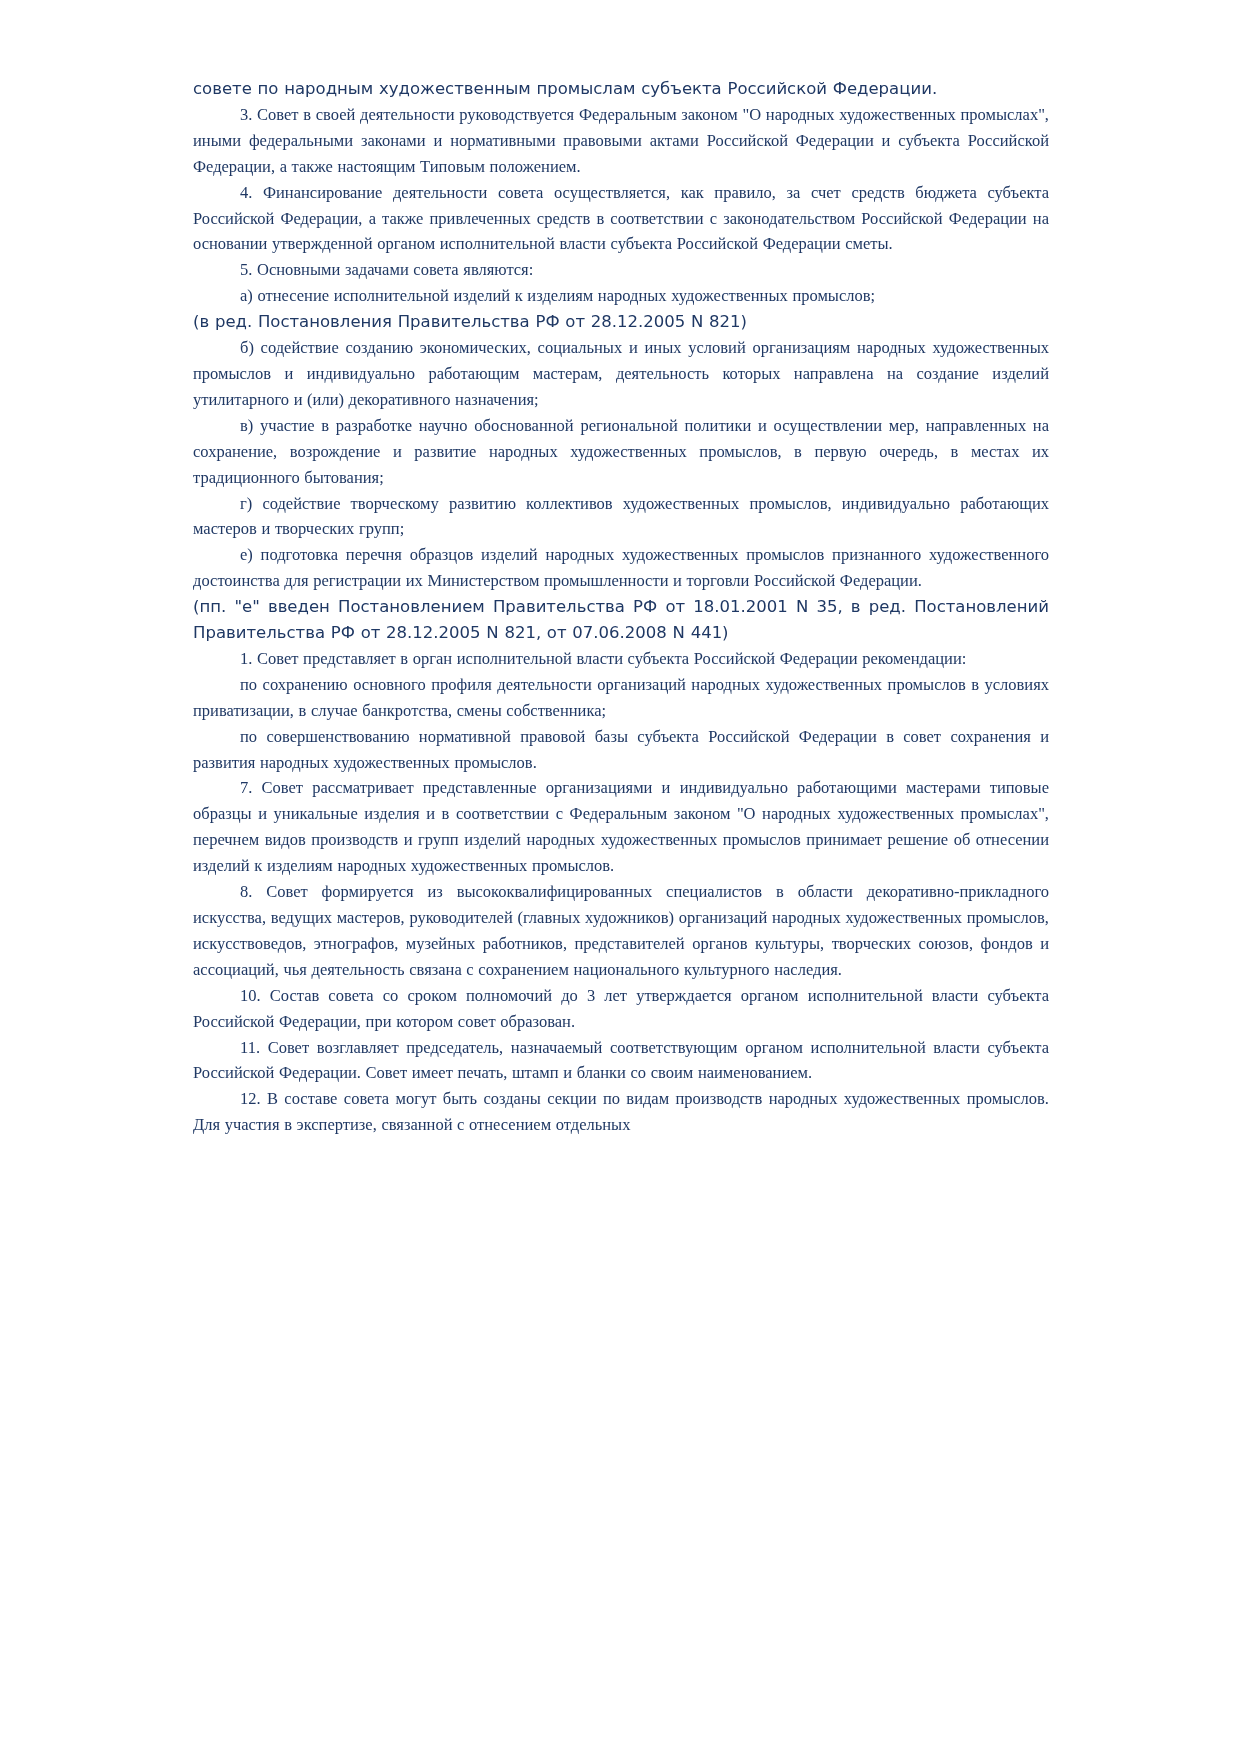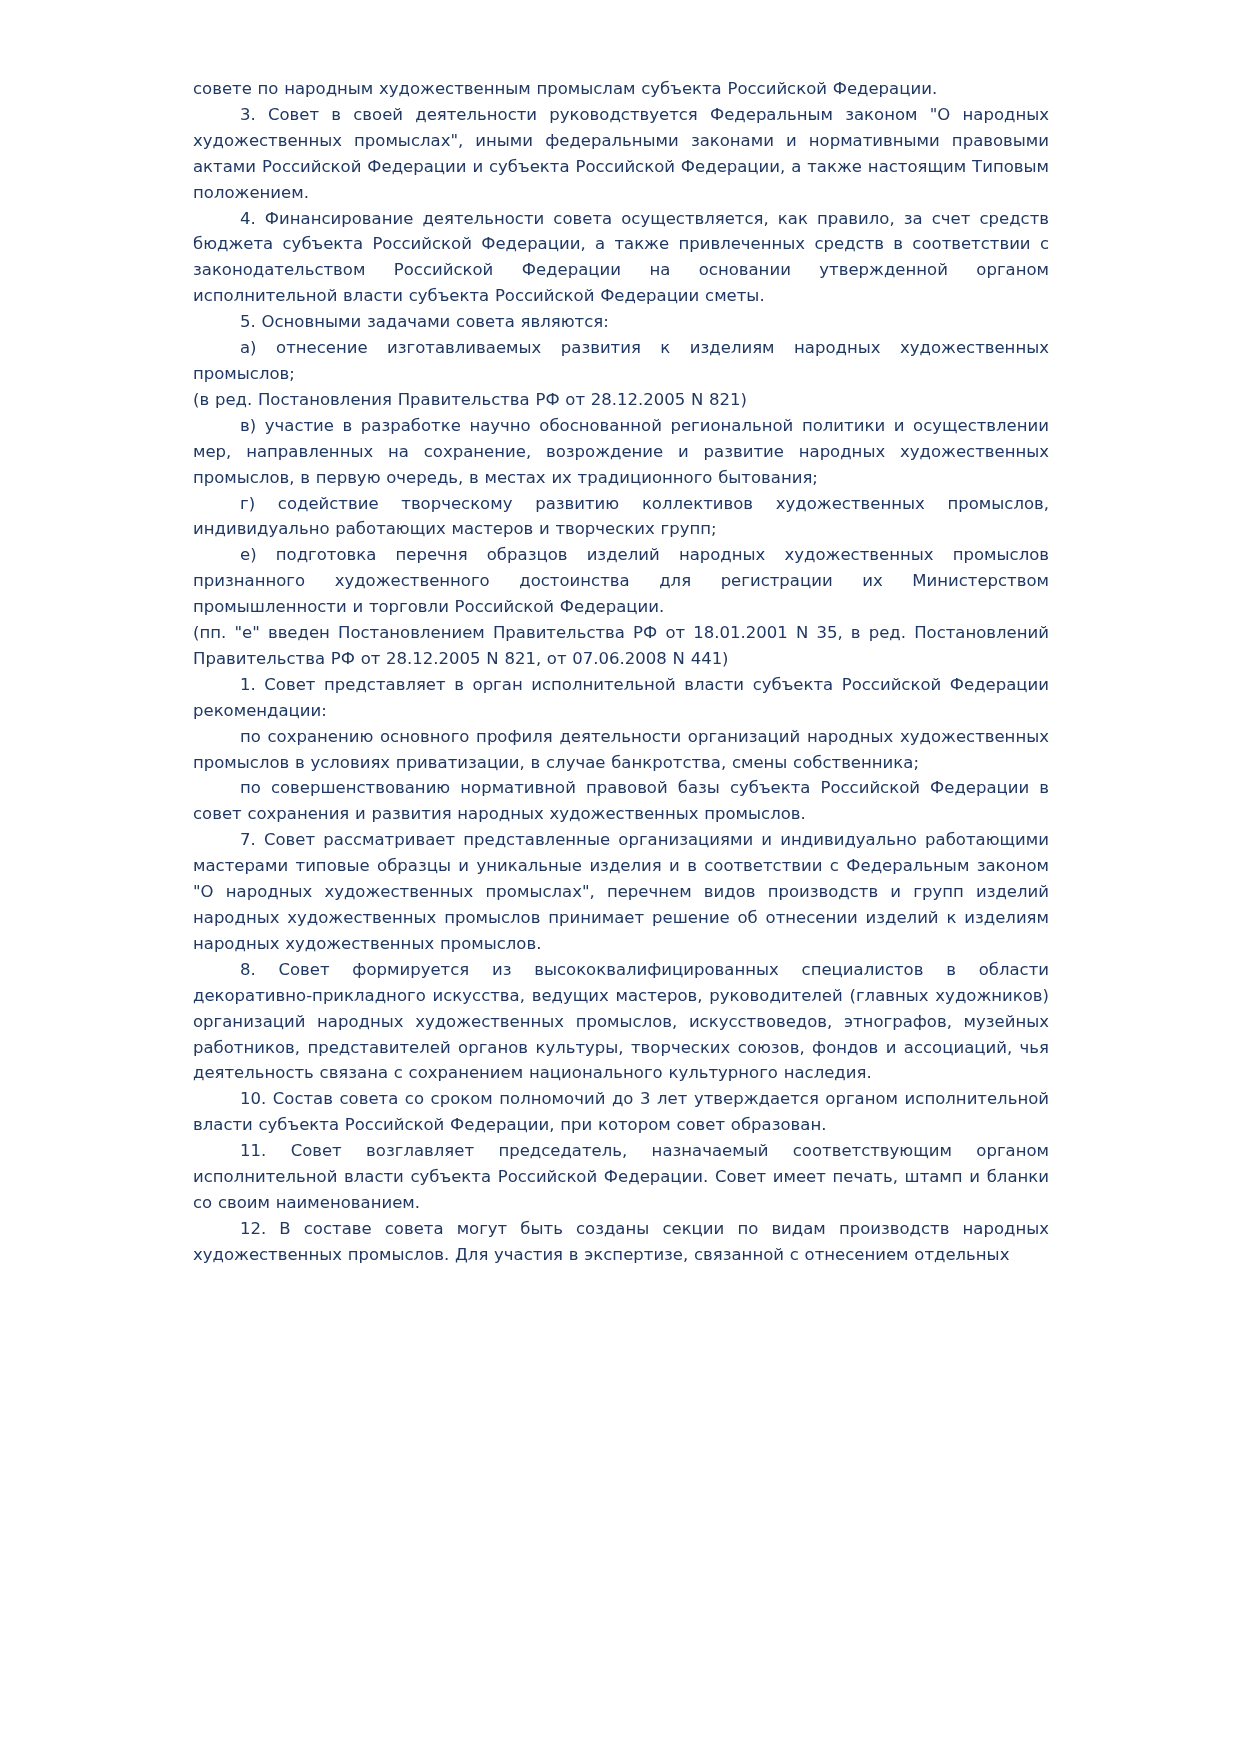--- a/index.html
+++ b/index.html
@@ -21,33 +21,35 @@
     margin: 0;
     font-family: "DejaVu Sans", "Liberation Sans", sans-serif;
     font-size: 16.5px;
     line-height: 25.9px;
     color: #1f3864;
     text-align: justify;
     word-spacing: 0.5px;
   }
   .para.indent {
     text-indent: 47px;
+    font-family: Liberation Serif, serif;
   }
 </style>
 </head>
 <body>
 
 <div class="page">
   <div id="text-body">
       <p class="para">совете по народным художественным промыслам субъекта Российской Федерации.</p>
       <p class="para indent">3. Совет в своей деятельности руководствуется Федеральным законом "О народных художественных промыслах", иными федеральными законами и нормативными правовыми актами Российской Федерации и субъекта Российской Федерации, а также настоящим Типовым положением.</p>
       <p class="para indent">4. Финансирование деятельности совета осуществляется, как правило, за счет средств бюджета субъекта Российской Федерации, а также привлеченных средств в соответствии с законодательством Российской Федерации на основании утвержденной органом исполнительной власти субъекта Российской Федерации сметы.</p>
       <p class="para indent">5. Основными задачами совета являются:</p>
-      <p class="para indent">а) отнесение изготавливаемых развития к изделиям народных художественных промыслов;</p>
+      <p class="para indent">а) отнесение исполнительной изделий к изделиям народных художественных промыслов;</p>
       <p class="para">(в ред. Постановления Правительства РФ от 28.12.2005 N 821)</p>
+      <p class="para indent">б) содействие созданию экономических, социальных и иных условий организациям народных художественных промыслов и индивидуально работающим мастерам, деятельность которых направлена на создание изделий утилитарного и (или) декоративного назначения;</p>
       <p class="para indent">в) участие в разработке научно обоснованной региональной политики и осуществлении мер, направленных на сохранение, возрождение и развитие народных художественных промыслов, в первую очередь, в местах их традиционного бытования;</p>
       <p class="para indent">г) содействие творческому развитию коллективов художественных промыслов, индивидуально работающих мастеров и творческих групп;</p>
       <p class="para indent">е) подготовка перечня образцов изделий народных художественных промыслов признанного художественного достоинства для регистрации их Министерством промышленности и торговли Российской Федерации.</p>
       <p class="para">(пп. "е" введен Постановлением Правительства РФ от 18.01.2001 N 35, в ред. Постановлений Правительства РФ от 28.12.2005 N 821, от 07.06.2008 N 441)</p>
       <p class="para indent">1. Совет представляет в орган исполнительной власти субъекта Российской Федерации рекомендации:</p>
       <p class="para indent">по сохранению основного профиля деятельности организаций народных художественных промыслов в условиях приватизации, в случае банкротства, смены собственника;</p>
       <p class="para indent">по совершенствованию нормативной правовой базы субъекта Российской Федерации в совет сохранения и развития народных художественных промыслов.</p>
       <p class="para indent">7. Совет рассматривает представленные организациями и индивидуально работающими мастерами типовые образцы и уникальные изделия и в соответствии с Федеральным законом "О народных художественных промыслах", перечнем видов производств и групп изделий народных художественных промыслов принимает решение об отнесении изделий к изделиям народных художественных промыслов.</p>
       <p class="para indent">8. Совет формируется из высококвалифицированных специалистов в области декоративно-прикладного искусства, ведущих мастеров, руководителей (главных художников) организаций народных художественных промыслов, искусствоведов, этнографов, музейных работников, представителей органов культуры, творческих союзов, фондов и ассоциаций, чья деятельность связана с сохранением национального культурного наследия.</p>
       <p class="para indent">10. Состав совета со сроком полномочий до 3 лет утверждается органом исполнительной власти субъекта Российской Федерации, при котором совет образован.</p>

